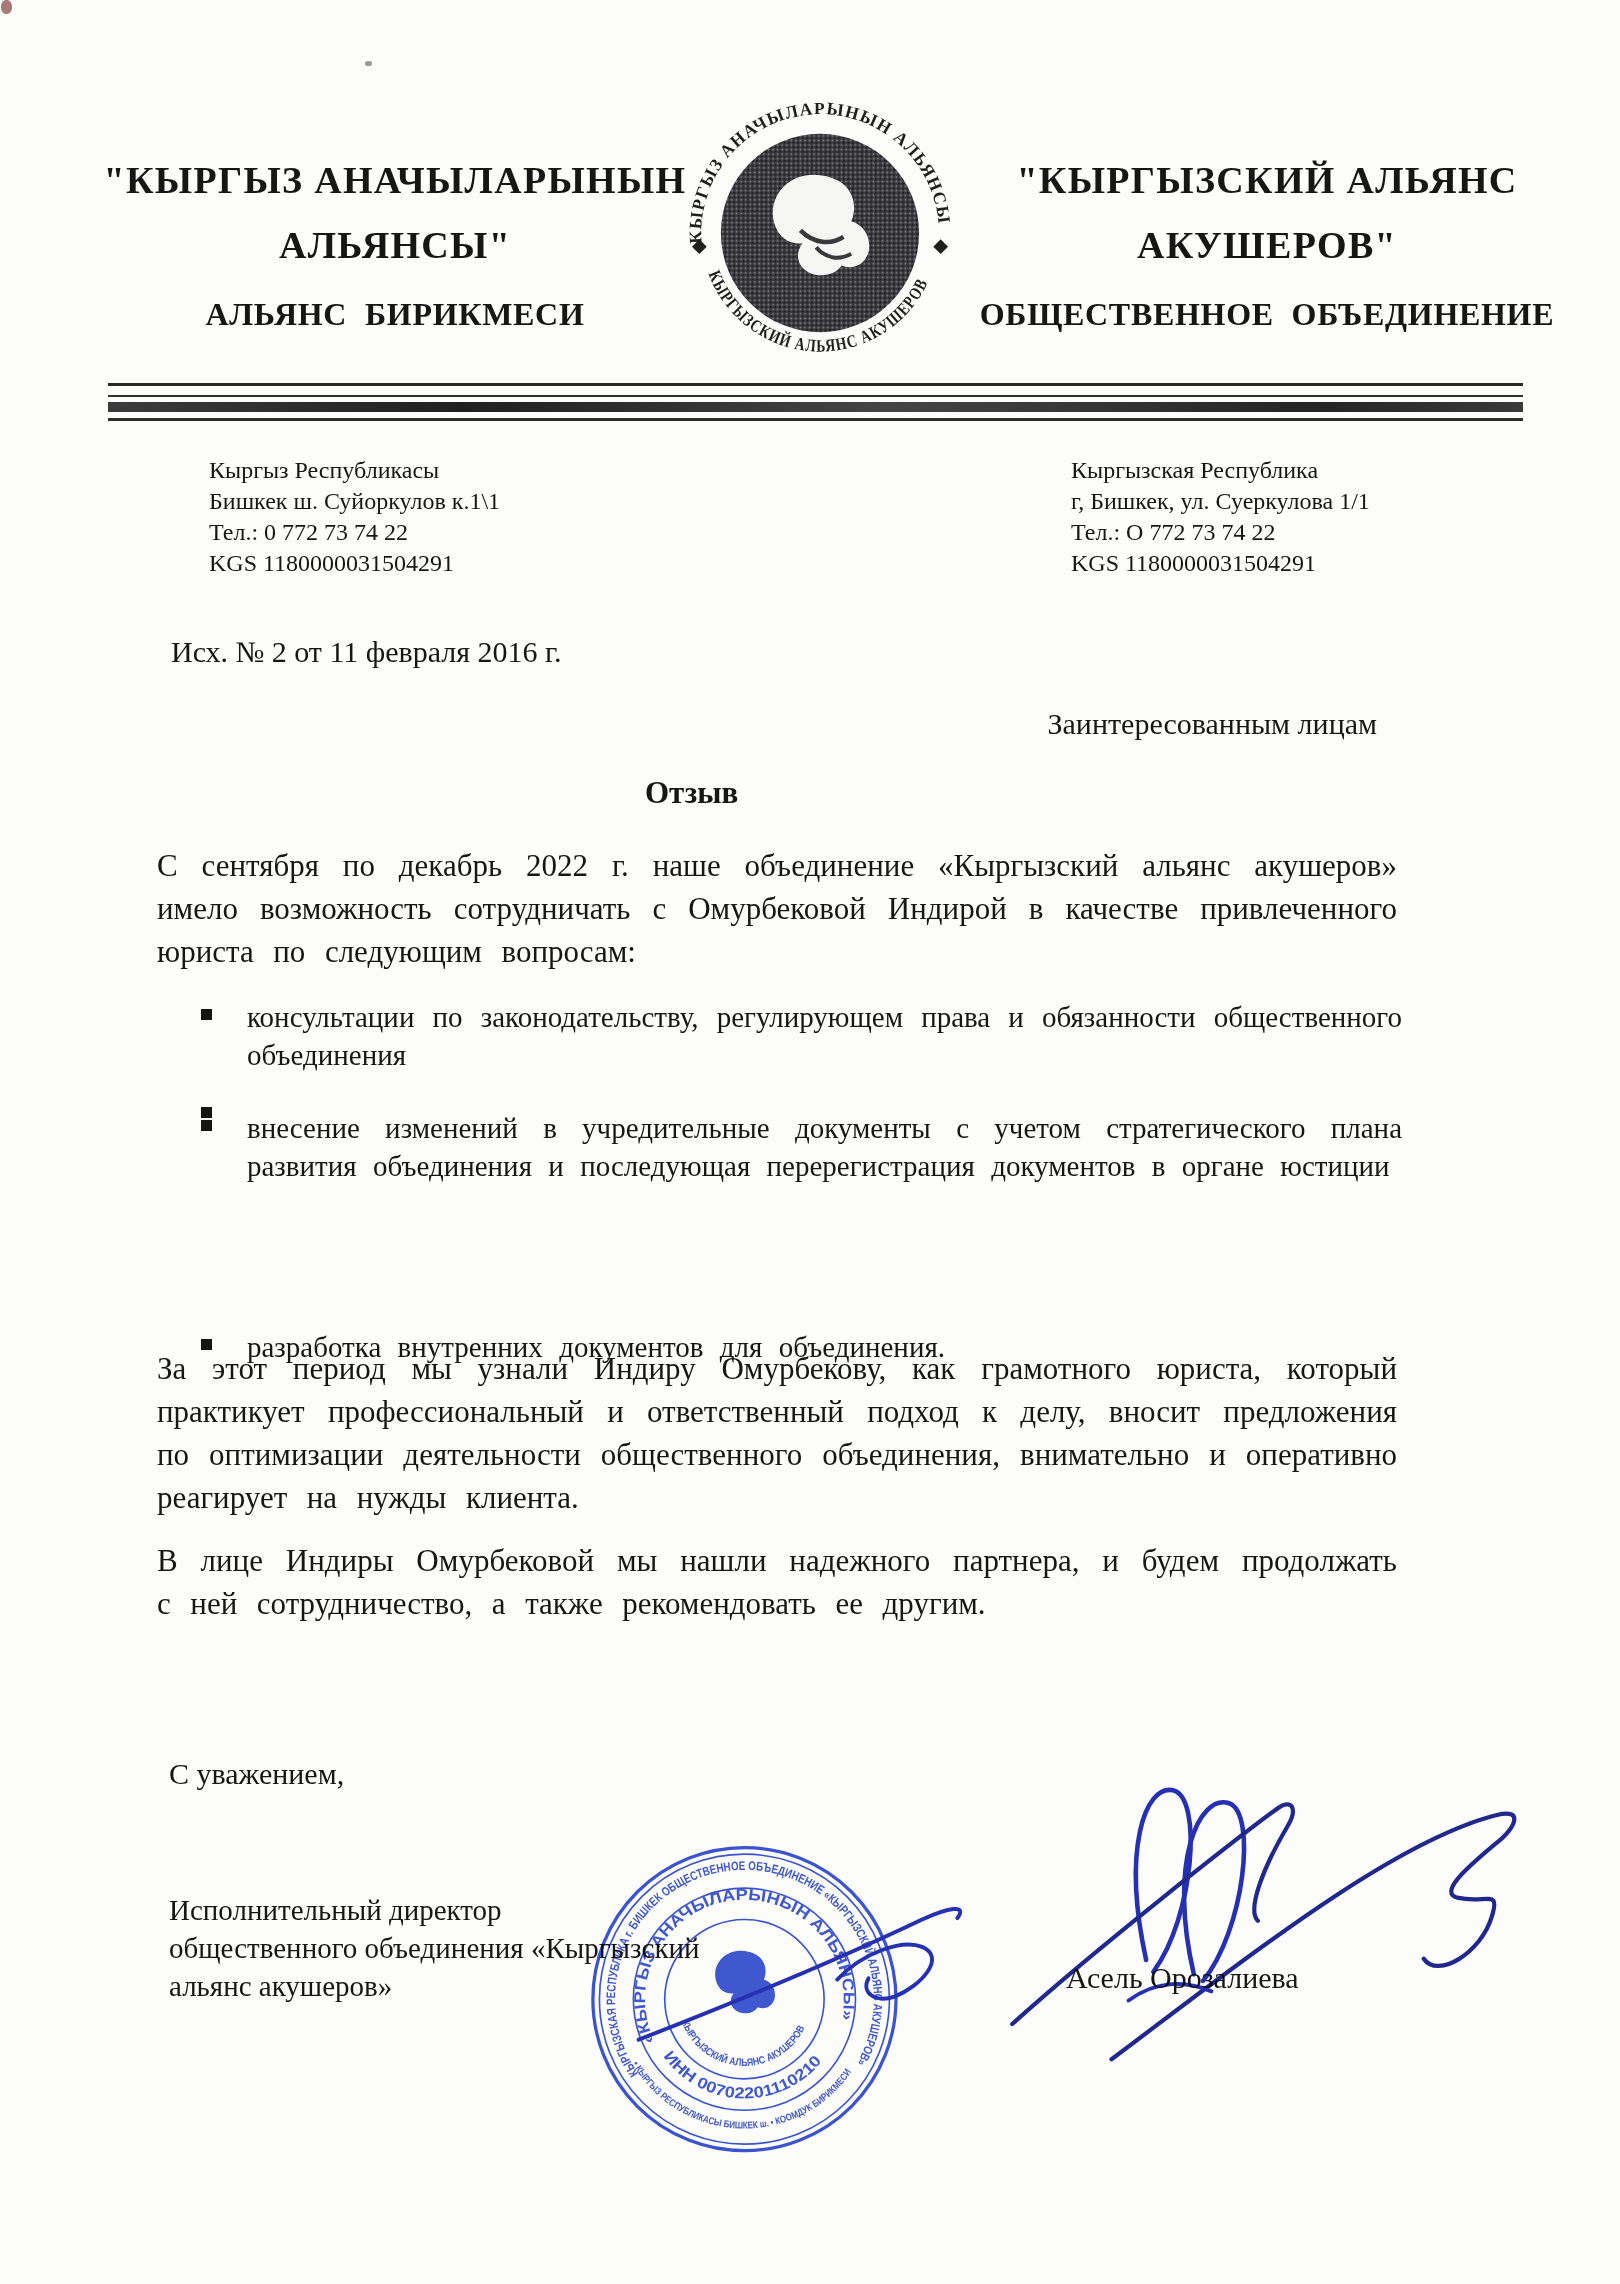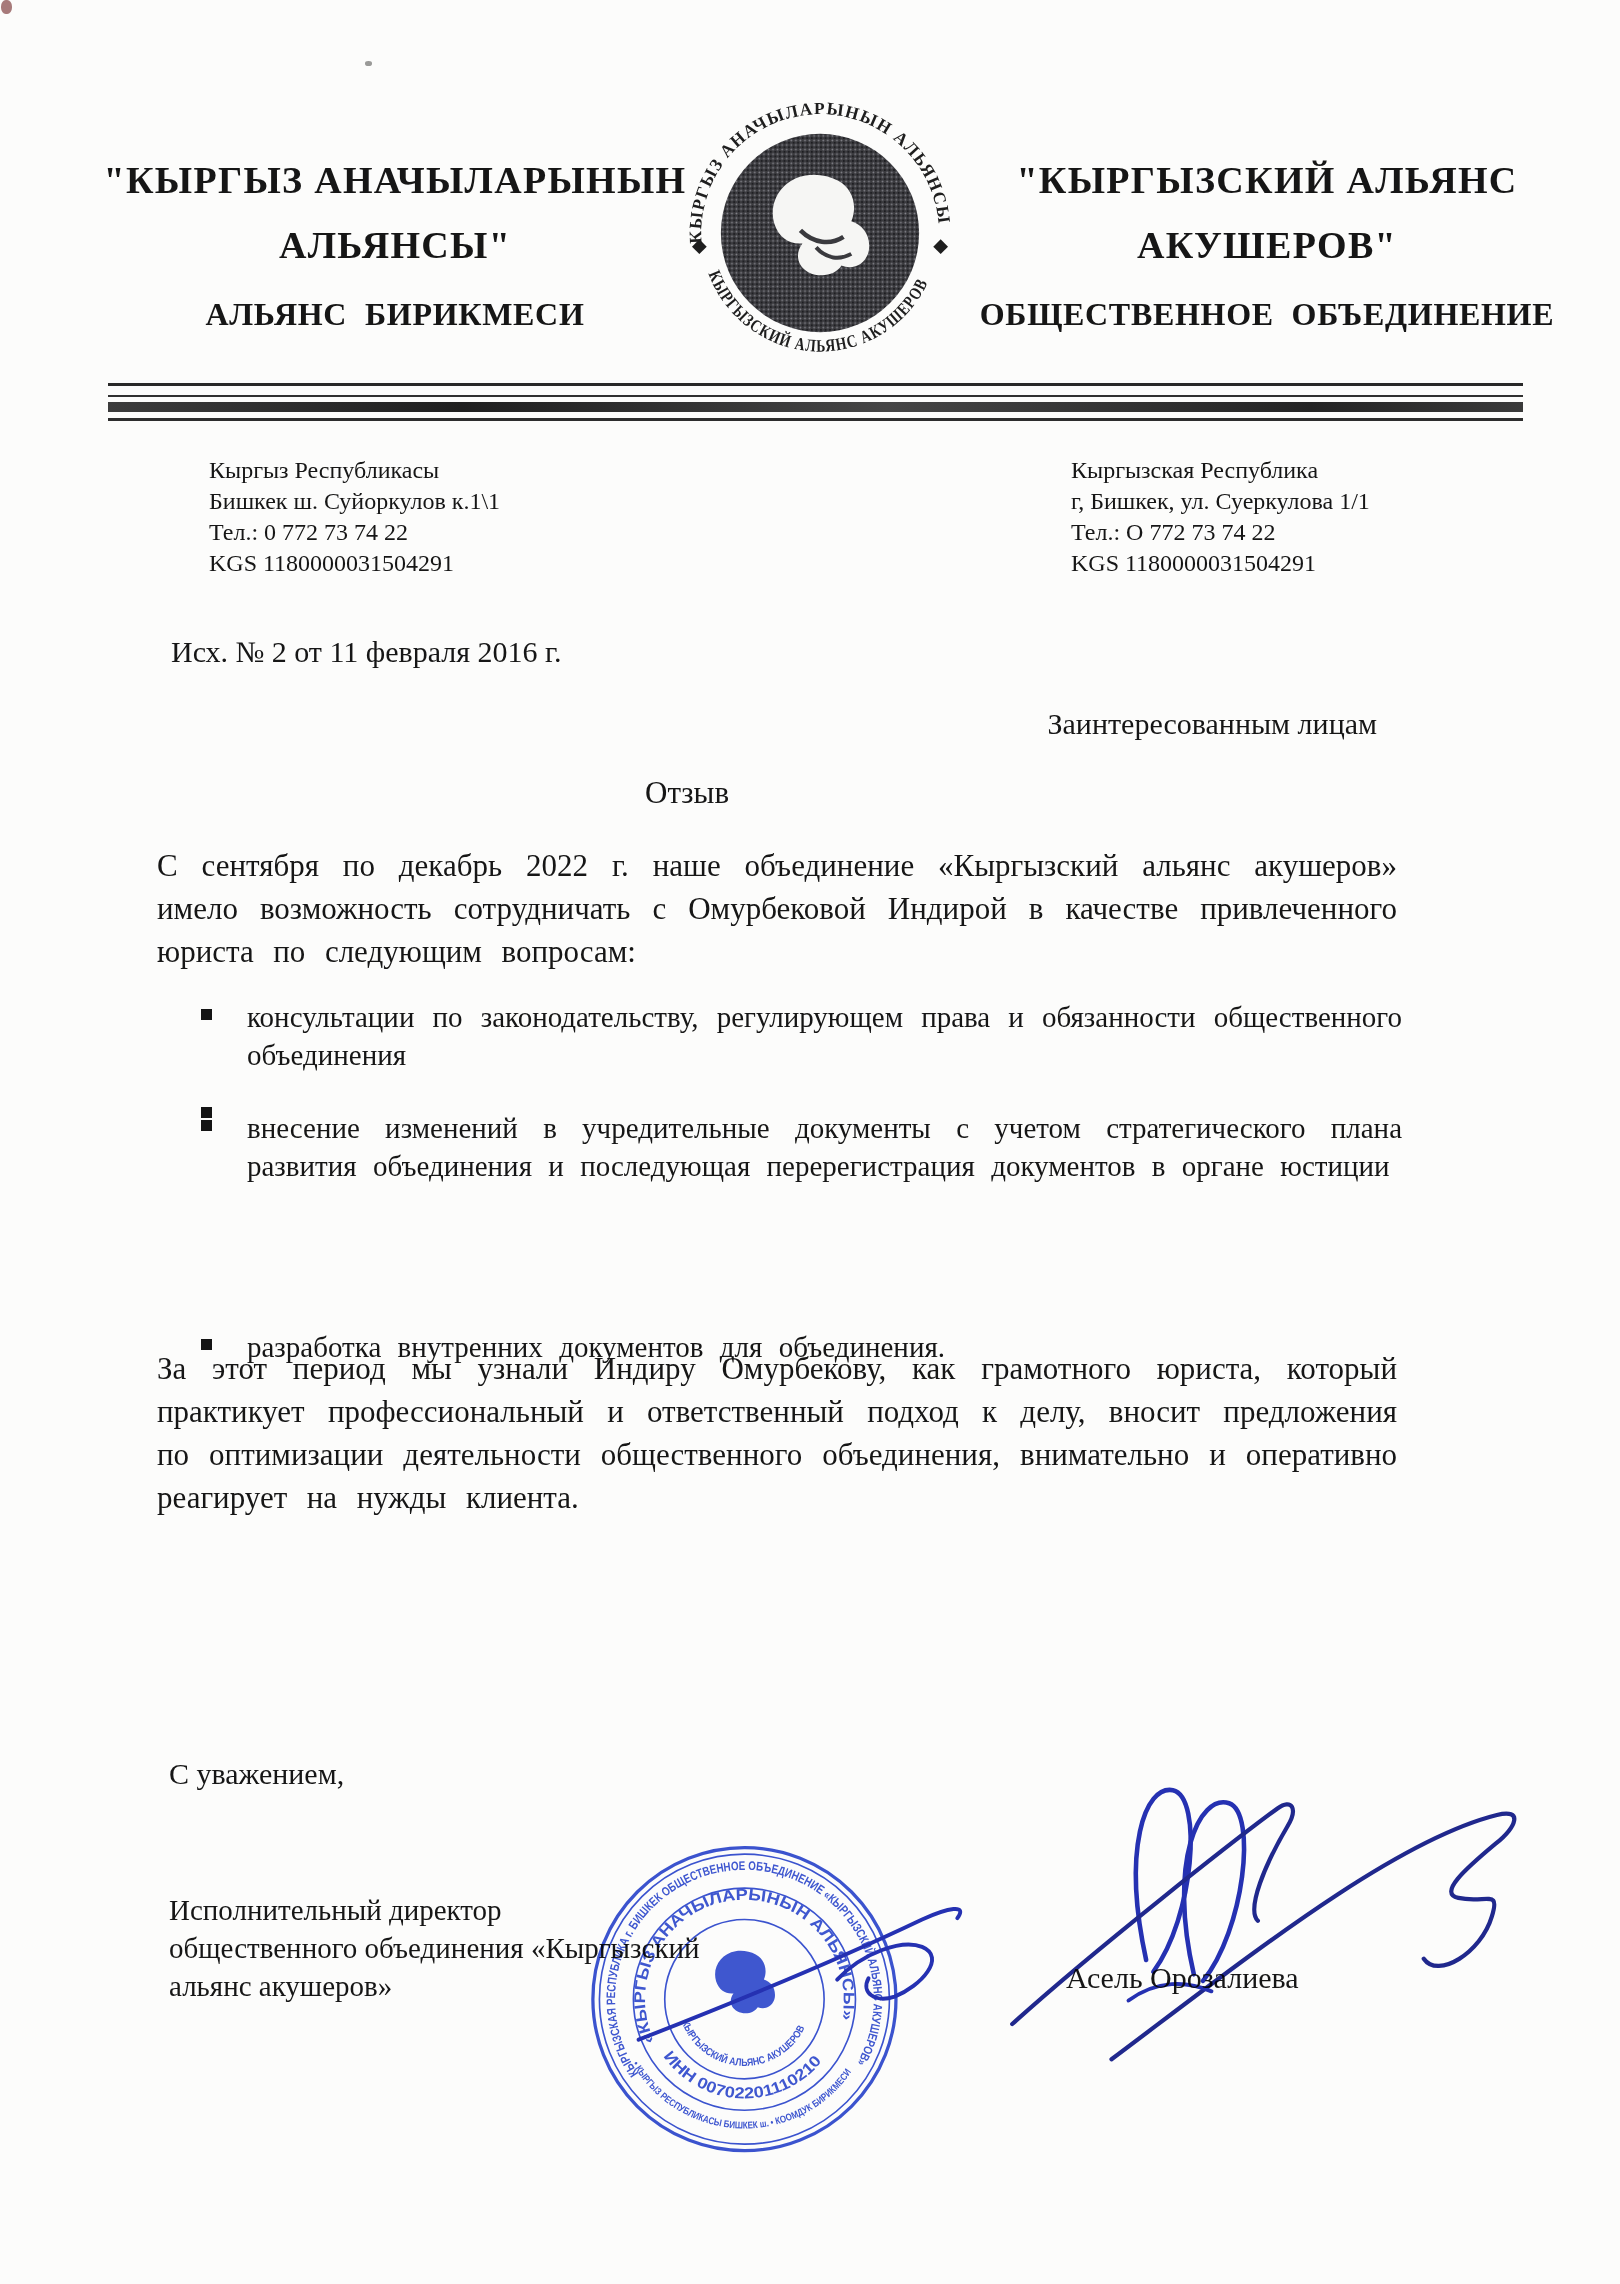--- a/index.html
+++ b/index.html
@@ -21,21 +21,21 @@
   .rl2{top:11.8px;height:2.6px;background:#303030;}
   .rl3{top:19px;height:9.8px;background:linear-gradient(90deg,#3c3c3c,#1f1f1f 25%,#454545 55%,#242424 85%,#3a3a3a);}
   .rl4{top:35px;height:2.6px;background:#2d2d2d;}
   
   .addr{position:absolute;top:455px;font-size:24px;line-height:31px;text-align:left;}
   .addr-left{left:209px;width:392px;}
   .addr-right{left:1071px;width:405px;}
   
   .ref-line{position:absolute;left:171px;top:635px;font-size:30px;}
   .addressee{position:absolute;right:243px;top:707px;font-size:30px;}
-  .doc-title{position:absolute;left:645px;top:775px;font-size:31px;font-weight:normal;}
+  .doc-title{position:absolute;left:645px;top:775px;font-size:31px;font-weight:bold;}
   .para{position:absolute;left:157px;width:1240px;font-size:31px;line-height:43px;
         text-align:justify;text-align-last:left;word-spacing:11.8px;margin:0;}
   .p1{top:844px;} .p2{top:1347px;} .p3{top:1539px;}
   .bullet{position:absolute;left:157px;width:1245px;box-sizing:border-box;padding-left:90px;
           font-size:29px;line-height:38px;text-align:justify;text-align-last:left;word-spacing:9.1px;}
   .b1{top:998px;} .b2{top:1096px;} .b3{top:1109px;} .b4{top:1328px;}
   .bullet .marker{position:absolute;left:44px;top:10.5px;width:10.5px;height:11.8px;background:#141414;}
   .closing{position:absolute;left:169px;top:1757px;font-size:30px;text-align:right;}
   .sig-block{position:absolute;left:169px;top:1891px;font-size:29px;line-height:38px;}
   .sig-block div{white-space:nowrap;}
@@ -134,20 +134,21 @@
   <div class="bullet b3">
     <span class="marker"></span>
     <span>внесение изменений в учредительные документы с учетом стратегического плана развития объединения и последующая перерегистрация документов в органе юстиции</span>
   </div>
   <div class="bullet b4">
     <span class="marker"></span>
     <span>разработка внутренних документов для объединения.</span>
   </div>
 
   <p class="para p2">За этот период мы узнали Индиру Омурбекову, как грамотного юриста, который практикует профессиональный и ответственный подход к делу, вносит предложения по оптимизации деятельности общественного объединения, внимательно и оперативно реагирует на нужды клиента.</p>
+  <p class="para p3">В лице Индиры Омурбековой мы нашли надежного партнера, и будем продолжать с ней сотрудничество, а также рекомендовать ее другим.</p>
 
   <div class="closing">С уважением,</div>
 
   <div class="sig-block">
     <div>Исполнительный директор</div>
     <div>общественного объединения «Кыргызский</div>
     <div>альянс акушеров»</div>
   </div>
 
   <div class="sig-name">Асель Орозалиева</div>

